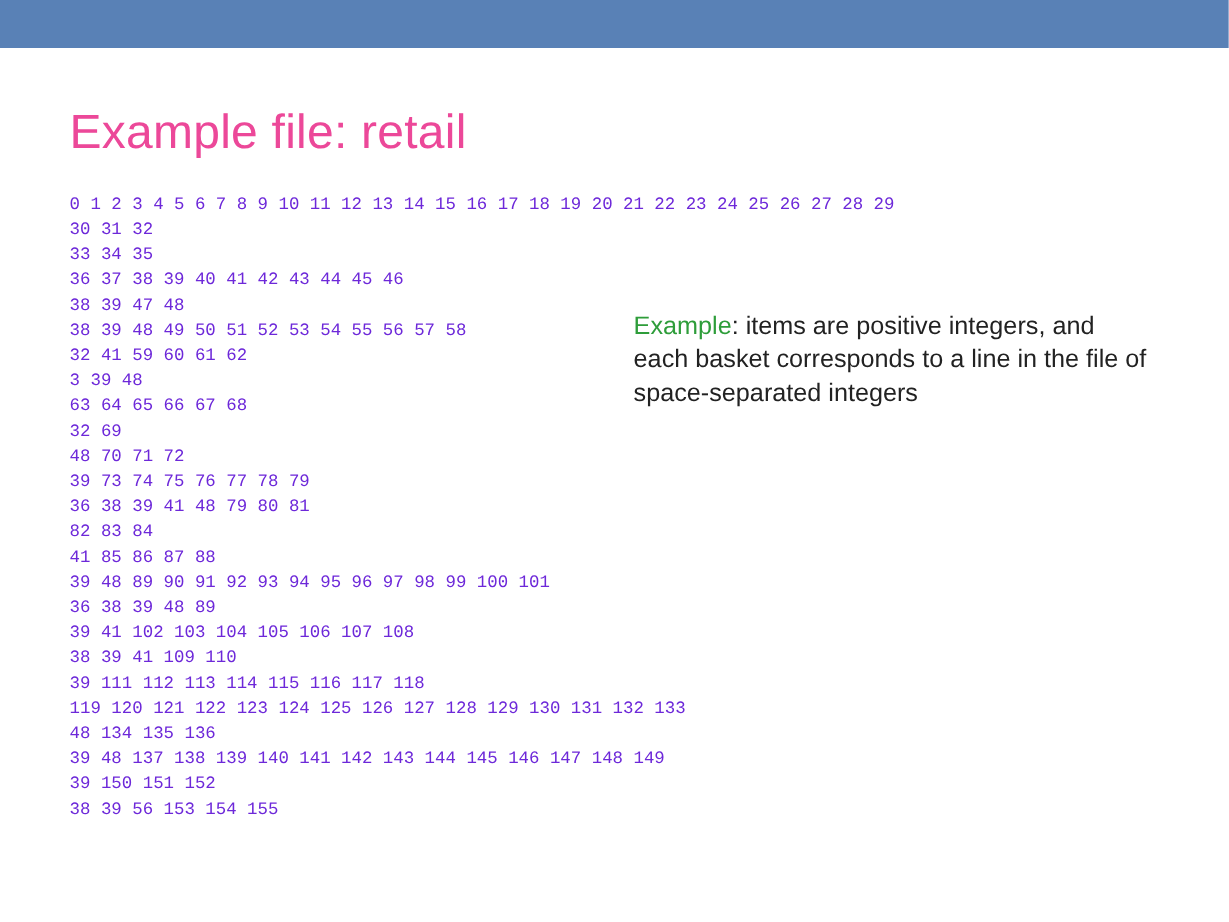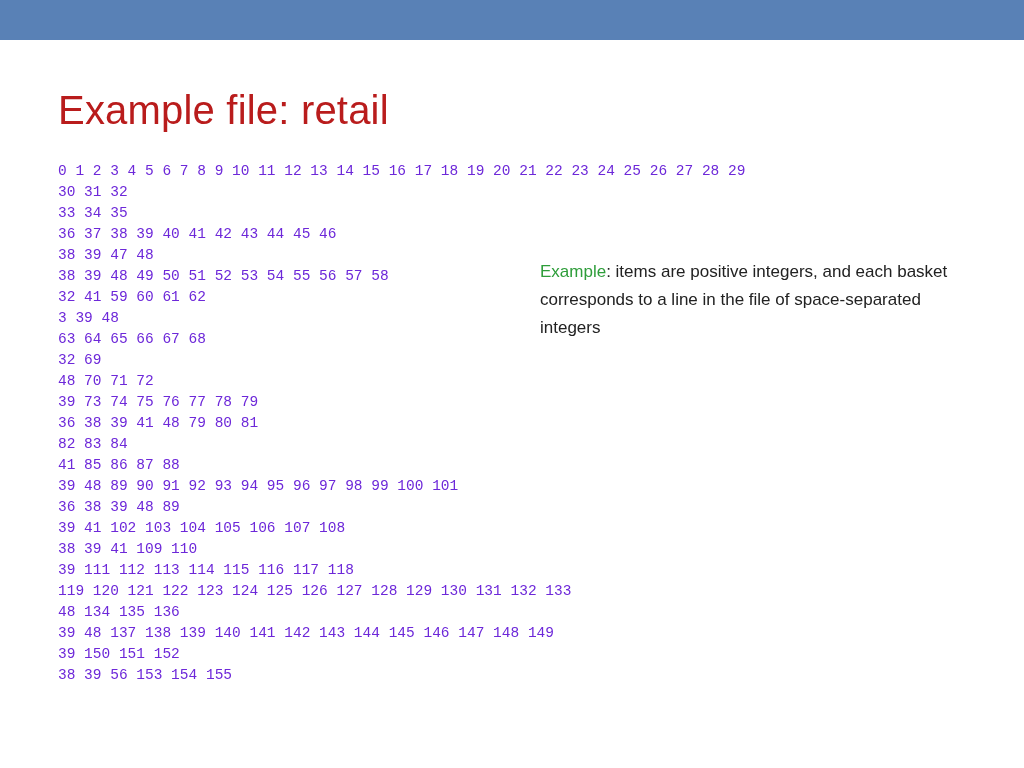--- a/index.html
+++ b/index.html
@@ -1,21 +1,21 @@
 <!DOCTYPE html>
 <html><head>
   <meta charset="utf-8">
   <style>
     * { margin: 0; padding: 0; box-sizing: border-box; }
     html, body { width: 1024px; height: 768px; overflow: hidden; background: #fff; font-family: Arial, Helvetica, sans-serif; }
     .top-bar { width: 100%; height: 40px; background: #5981b6; }
     .content { padding: 48px 58px 0 58px; position: relative; }
-    .title { color: #b91c1c; font-size: 40px; font-weight: 400; letter-spacing: 0.2px; margin-bottom: 28px; }
+    .title { color: #ec4899; font-size: 40px; font-weight: 400; letter-spacing: 0.2px; margin-bottom: 28px; }
     .data-block { font-family: "Courier New", Courier, monospace; font-size: 14.5px; line-height: 21px; color: #6d28d9; white-space: pre; }
-    .caption { position: absolute; top: 218px; left: 540px; width: 430px; font-size: 17px; line-height: 28px; color: #222; }
+    .caption { position: absolute; top: 218px; left: 528px; width: 430px; font-size: 21px; line-height: 28px; color: #222; }
     .caption .accent { color: #2e9d3a; }
   </style>
 </head>
 <body>
 
 <div class="top-bar"></div>
 
 <div class="content">
   <h1 class="title">Example file: retail</h1>
 

